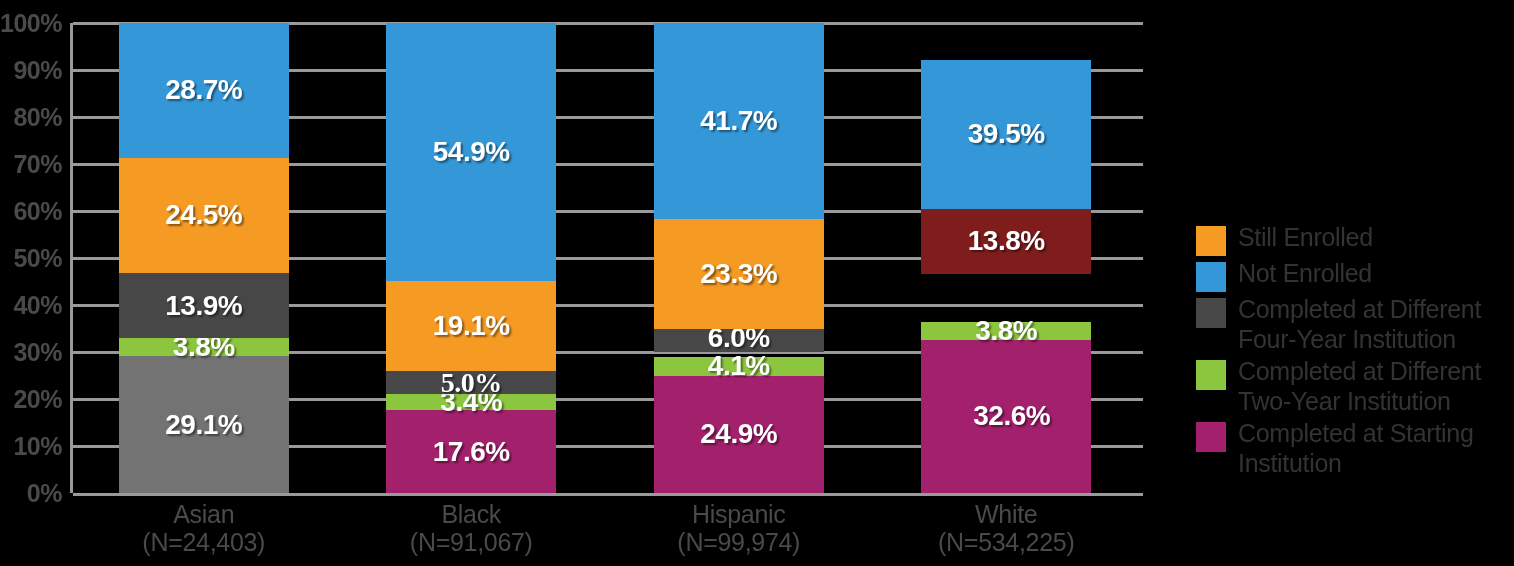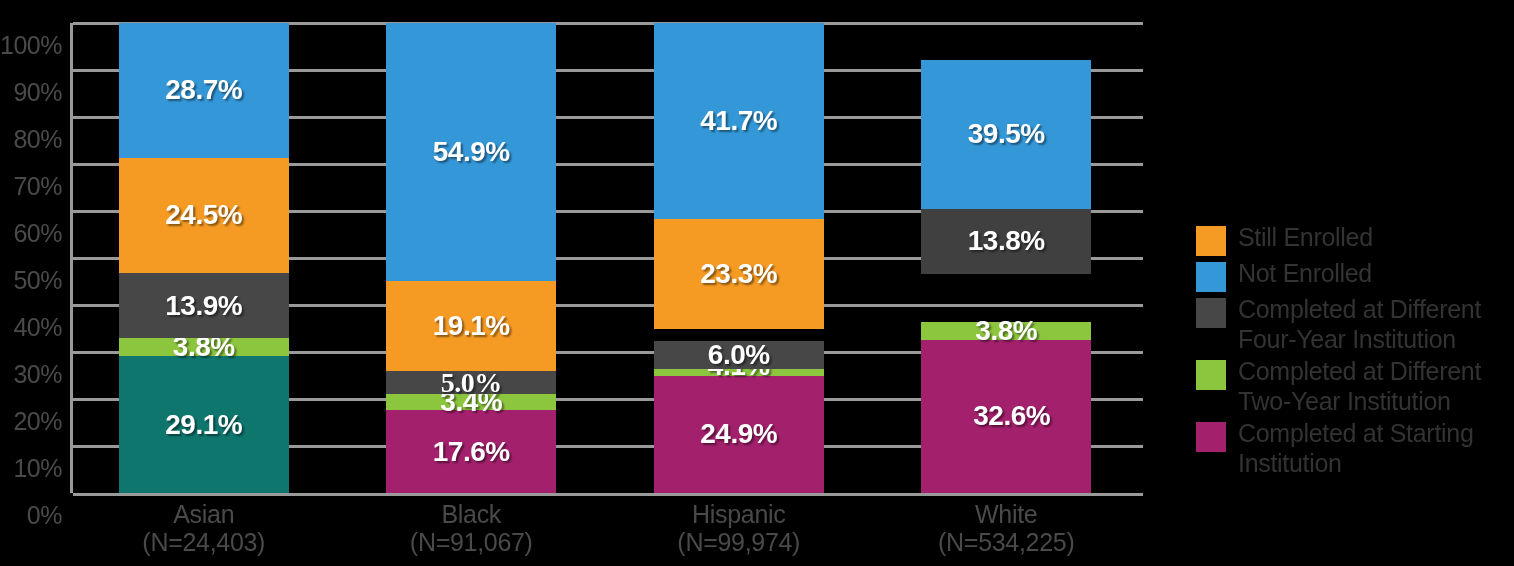--- a/index.html
+++ b/index.html
@@ -31,26 +31,25 @@
     width: 62px;
     height: 470px;
   }
   .y-tick-label {
     position: absolute;
     right: 0;
     width: 62px;
     text-align: right;
     color: #4a4a4a;
     font-size: 25px;
-    font-weight: 400;
+    font-weight: 700;
     letter-spacing: -0.5px;
     line-height: 1;
     transform: translateY(-50%);
     white-space: nowrap;
-    margin-top: 22px;
   }
 
   
   .plot-area {
     position: absolute;
     left: 70px;
     top: 23px;
     width: 1070px;
     height: 470px;
     border-left: 3px solid #9a9a9a;
@@ -182,21 +181,21 @@
       <div class="gridline" style="top: 233.5px;"></div>
       <div class="gridline" style="top: 186.5px;"></div>
       <div class="gridline" style="top: 139.5px;"></div>
       <div class="gridline" style="top: 92.5px;"></div>
       <div class="gridline" style="top: 45.5px;"></div>
       <div class="gridline" style="top: -1.5px;"></div>
     </div>
 
   <div class="bars-layer">
       <div class="bar-group" style="left: 48.75px;">
-        <div class="bar-segment" style="bottom: 0px; height: 136.77px; background: #0f766e;">
+        <div class="bar-segment" style="bottom: 0px; height: 136.77px; background: #737373;">
           <span class="seg-label">29.1%</span>
         </div>
         <div class="bar-segment" style="bottom: 136.77px; height: 17.86px; background: rgb(140, 198, 62);">
           <span class="seg-label">3.8%</span>
         </div>
         <div class="bar-segment" style="bottom: 154.63px; height: 65.33px; background: rgb(71, 71, 71);">
           <span class="seg-label">13.9%</span>
         </div>
         <div class="bar-segment" style="bottom: 219.96px; height: 115.15px; background: rgb(245, 154, 35);">
           <span class="seg-label">24.5%</span>
@@ -222,38 +221,38 @@
           <span class="seg-label">54.9%</span>
         </div>
       </div>
       <div class="bar-group" style="left: 583.75px;">
         <div class="bar-segment" style="bottom: 0px; height: 117.03px; background: rgb(163, 32, 109);">
           <span class="seg-label">24.9%</span>
         </div>
         <div class="bar-segment" style="bottom: 117.03px; height: 19.27px; background: rgb(140, 198, 62);">
           <span class="seg-label">4.1%</span>
         </div>
-        <div class="bar-segment" style="bottom: 124px; height: 28.2px; background: rgb(71, 71, 71);">
+        <div class="bar-segment" style="bottom: 141px; height: 28.2px; background: rgb(71, 71, 71);">
           <span class="seg-label">6.0%</span>
         </div>
         <div class="bar-segment" style="bottom: 164.5px; height: 109.51px; background: rgb(245, 154, 35);">
           <span class="seg-label">23.3%</span>
         </div>
         <div class="bar-segment" style="bottom: 274.01px; height: 195.99px; background: rgb(52, 152, 216);">
           <span class="seg-label">41.7%</span>
         </div>
       </div>
       <div class="bar-group" style="left: 851.25px;">
         <div class="bar-segment" style="bottom: 0px; height: 153.22px; background: rgb(163, 32, 109); padding-left: 11px;">
           <span class="seg-label">32.6%</span>
         </div>
         <div class="bar-segment" style="bottom: 153.22px; height: 17.86px; background: rgb(140, 198, 62);">
           <span class="seg-label">3.8%</span>
         </div>
-        <div class="bar-segment" style="bottom: 219.49px; height: 64.86px; background: #404040;">
+        <div class="bar-segment" style="bottom: 219.49px; height: 64.86px; background: #7f1d1d;">
           <span class="seg-label">13.8%</span>
         </div>
         <div class="bar-segment" style="bottom: 284.35px; height: 149px; background: rgb(52, 152, 216);">
           <span class="seg-label">39.5%</span>
         </div>
       </div>
     </div>
 
   <div class="x-labels">
       <div class="x-label" style="left: 18.75px;">

